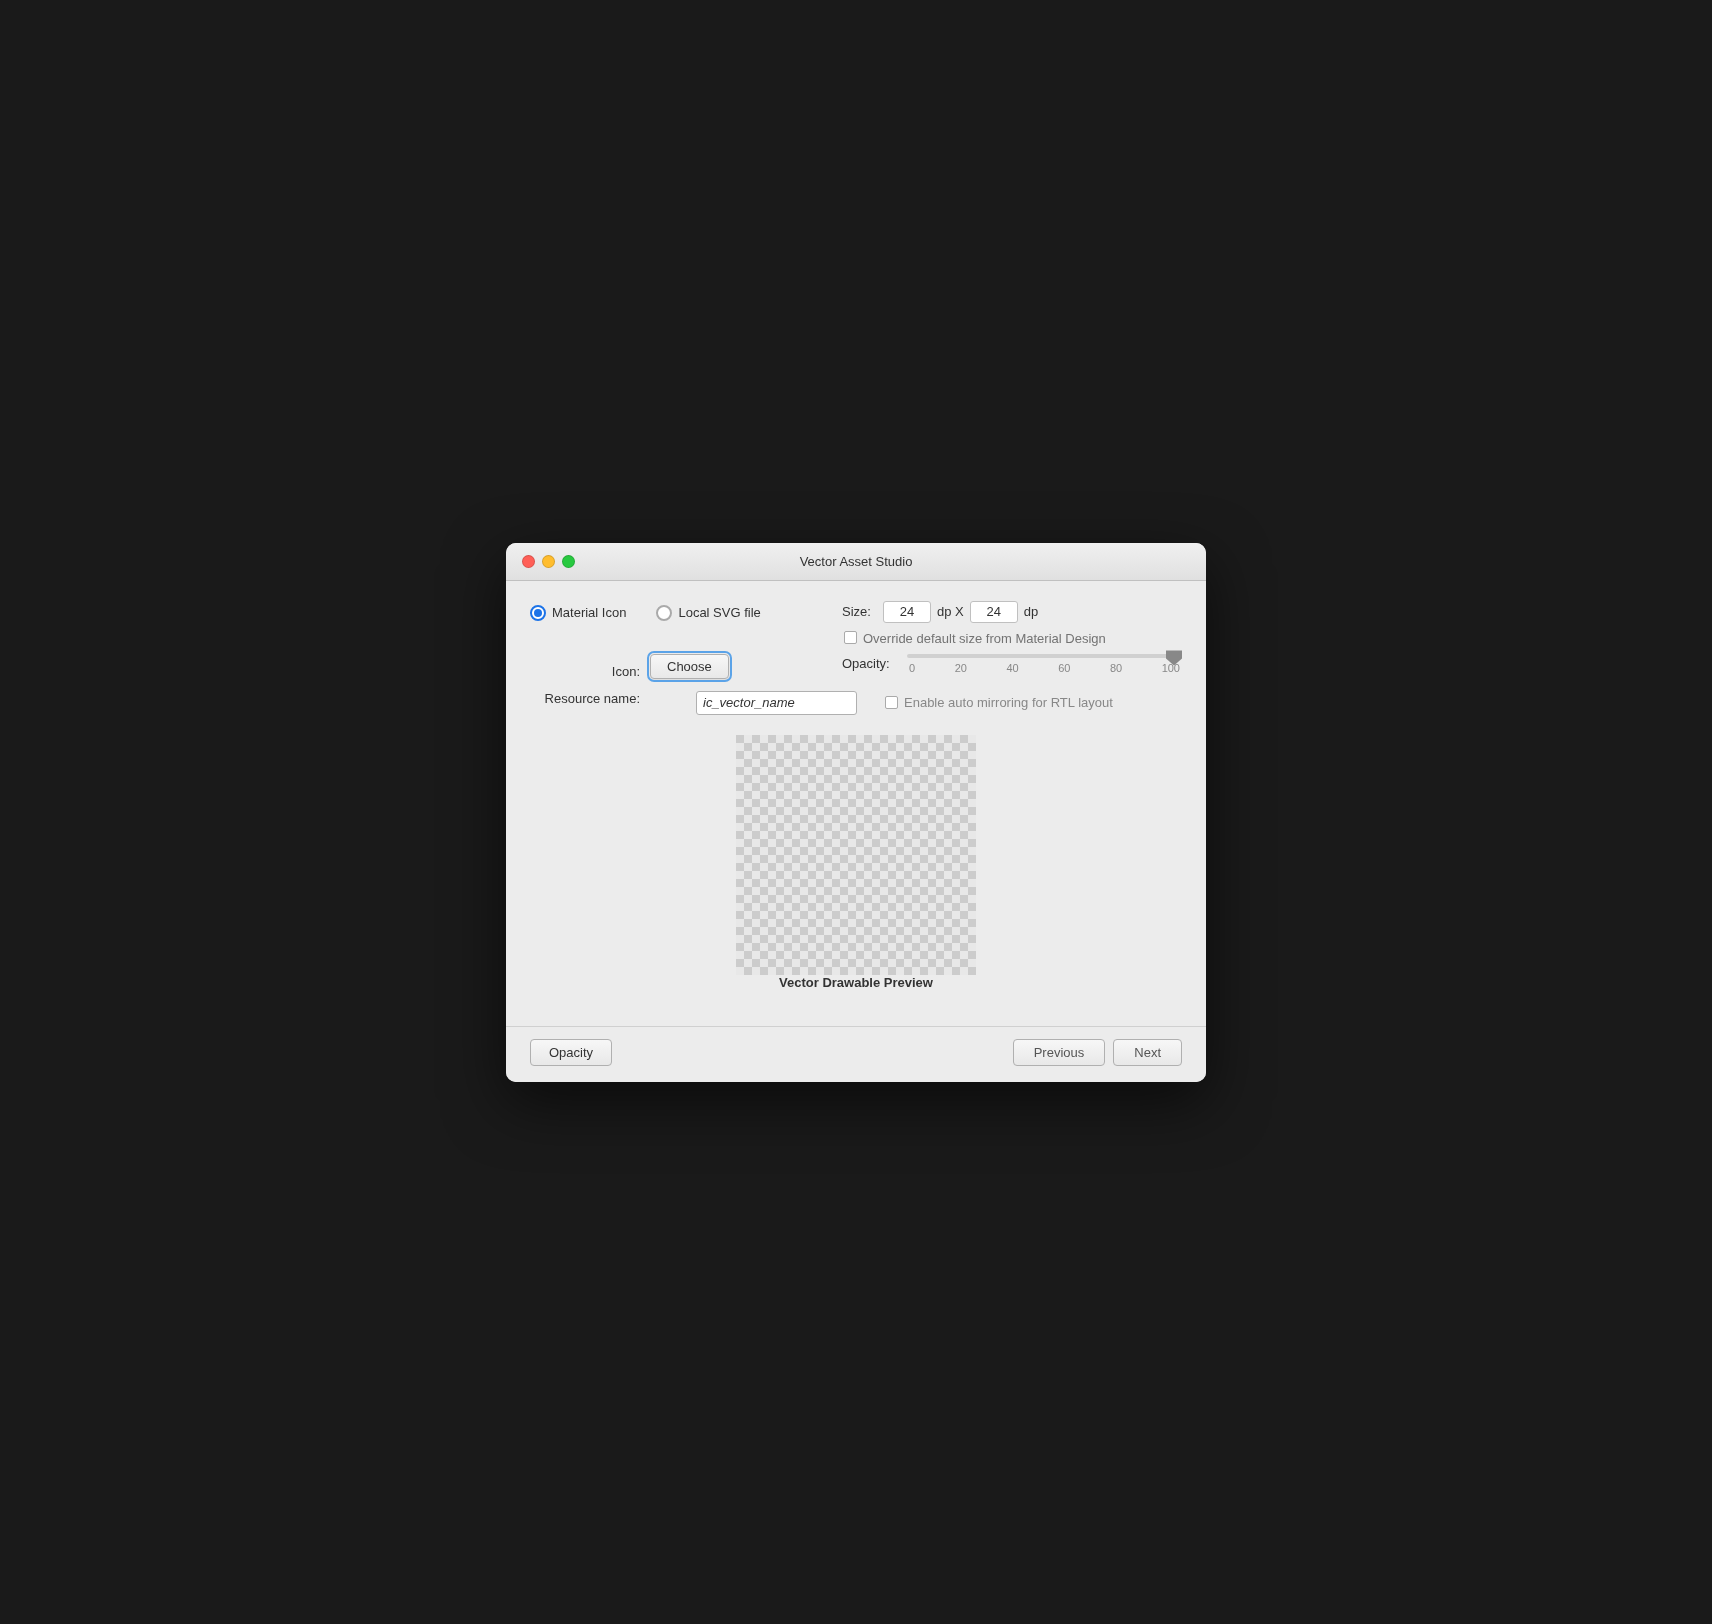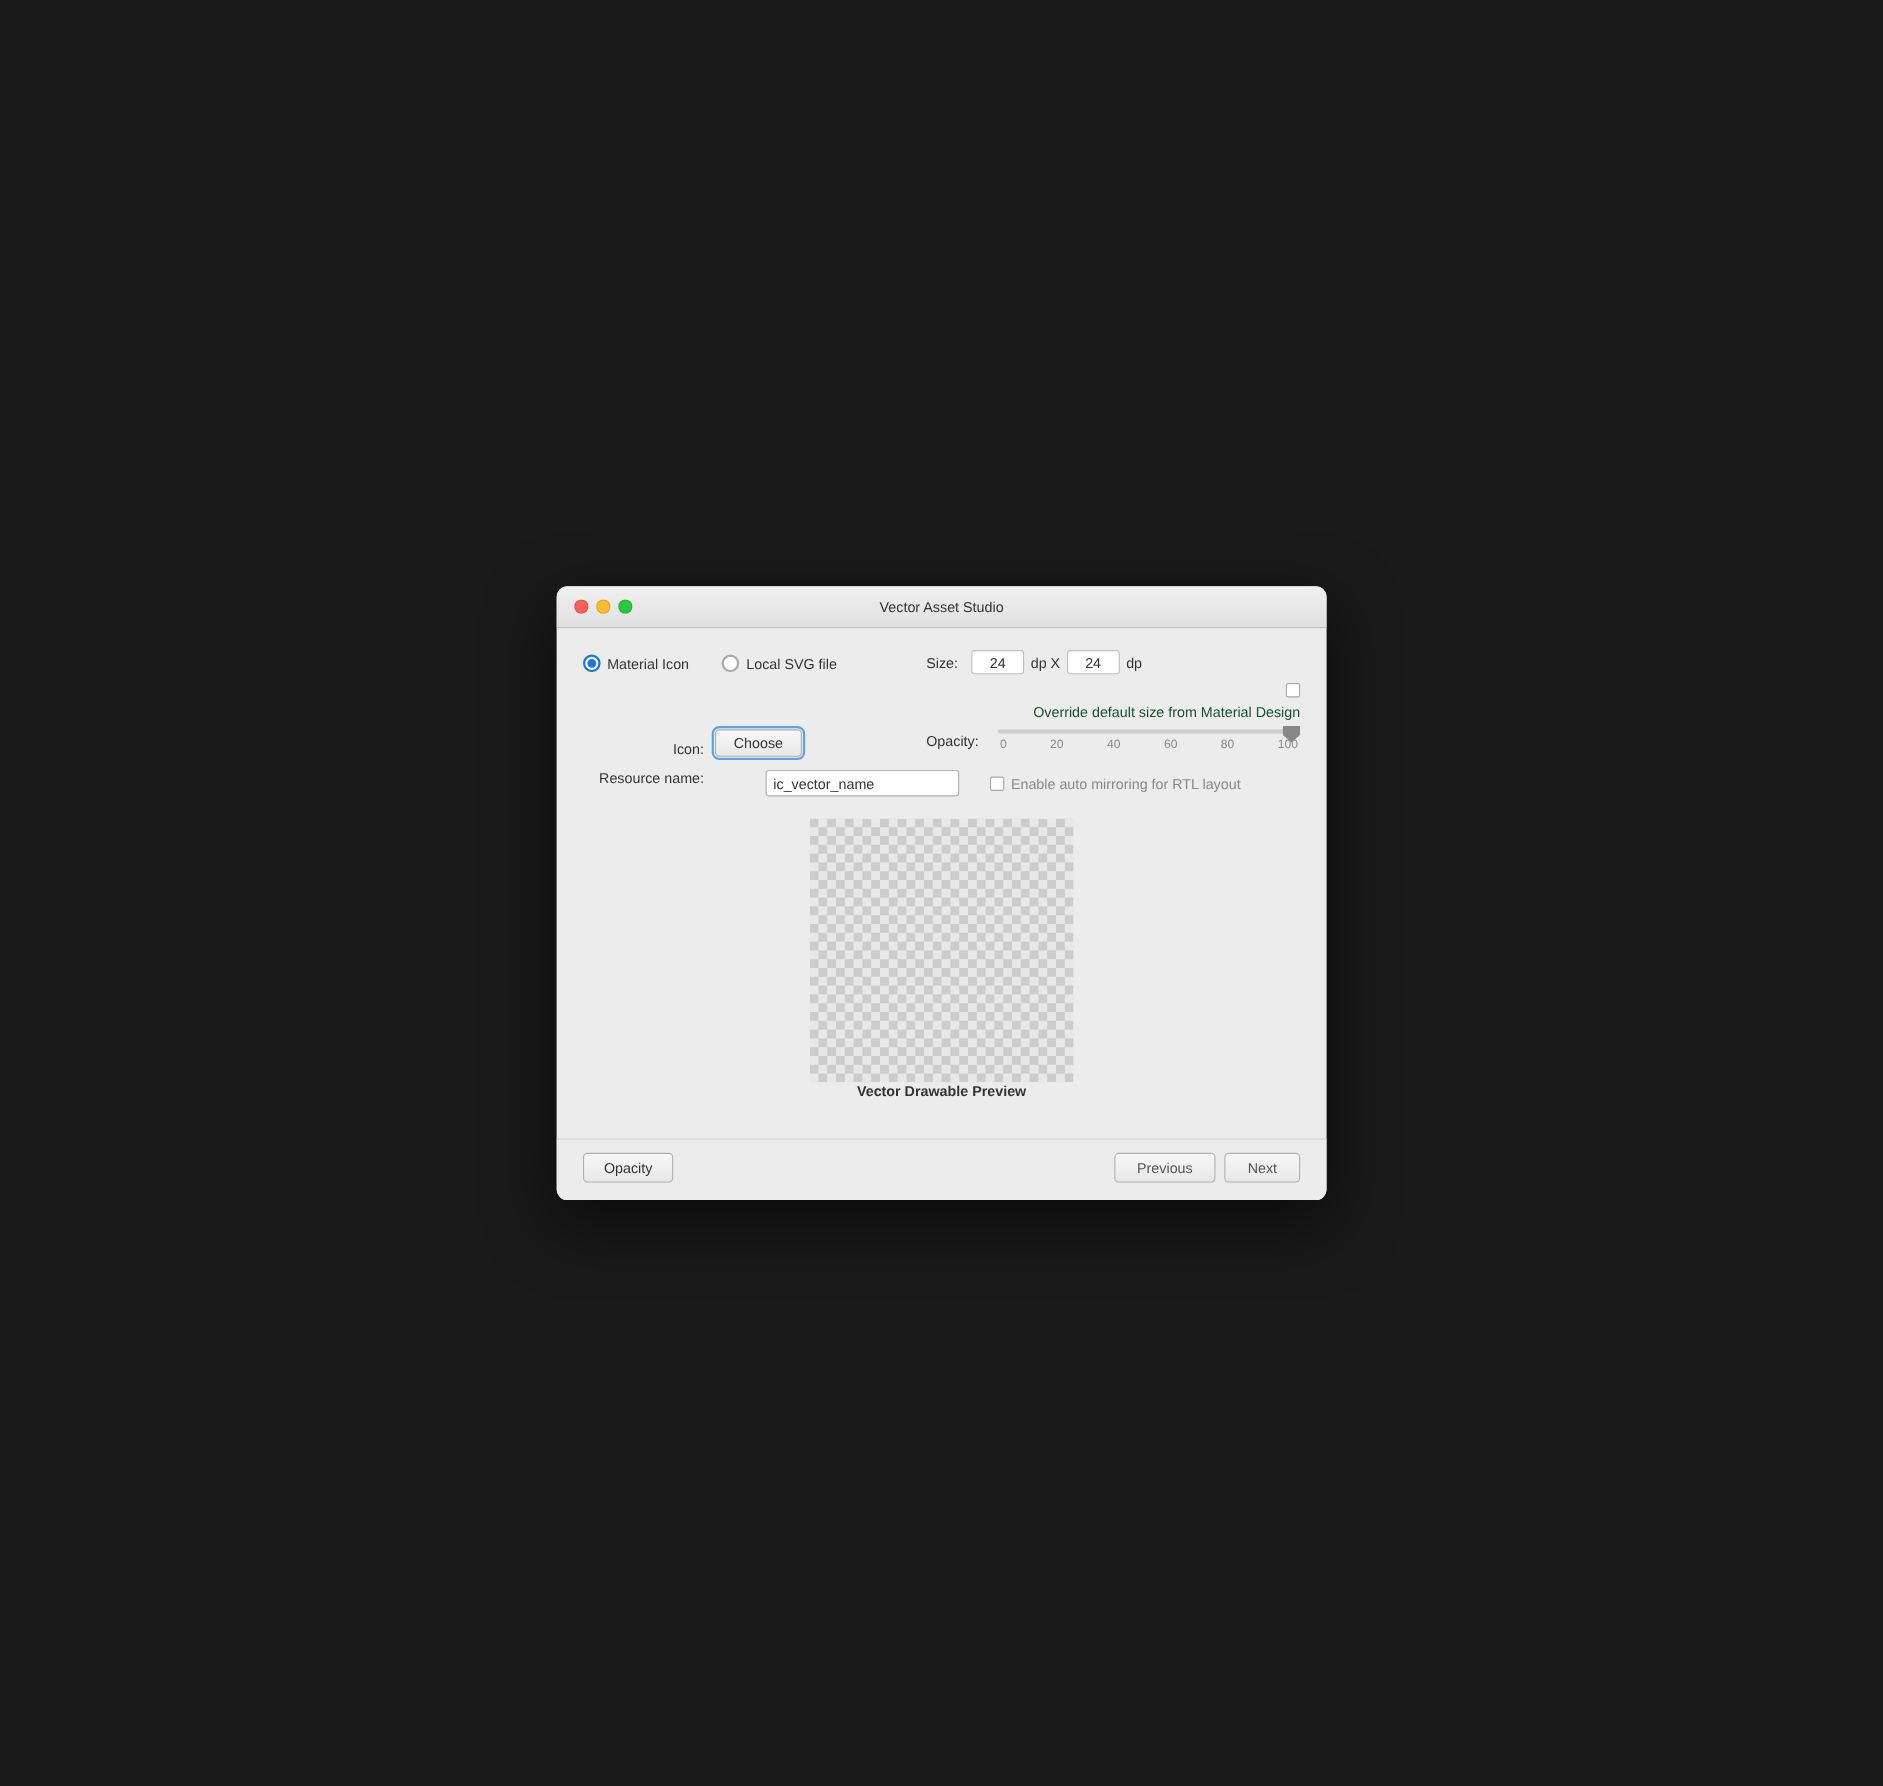--- a/index.html
+++ b/index.html
@@ -137,26 +137,25 @@
       padding: 0 4px;
     }
 
     .size-unit {
       font-size: 13px;
       color: #333;
     }
 
     .override-row {
       display: flex;
-      align-items: flex-end;
+      align-items: flex-start;
       gap: 6px;
       font-size: 13px;
-      color: #14532d;
+      color: #737373;
       margin-left: 2px;
-      flex-direction: column;
     }
 
     .checkbox {
       width: 13px;
       height: 13px;
       border: 1px solid #aaa;
       border-radius: 2px;
       background: white;
     }
 
@@ -223,28 +222,29 @@
       -webkit-appearance: none;
       appearance: none;
       width: 16px;
       height: 20px;
       background: #888;
       clip-path: polygon(0% 25%, 100% 25%, 100% 65%, 50% 100%, 0% 65%);
       cursor: pointer;
     }
 
     .resource-input {
-      width: 176px;
+      width: 161px;
       height: 24px;
       border: 1px solid #b0b0b0;
       border-radius: 3px;
       background: white;
       font-size: 13px;
       color: #333;
       padding: 0 6px;
+      font-style: italic;
     }
 
     
     .preview-container {
       display: flex;
       flex-direction: column;
       align-items: center;
       flex: 1;
       margin-bottom: 16px;
     }

